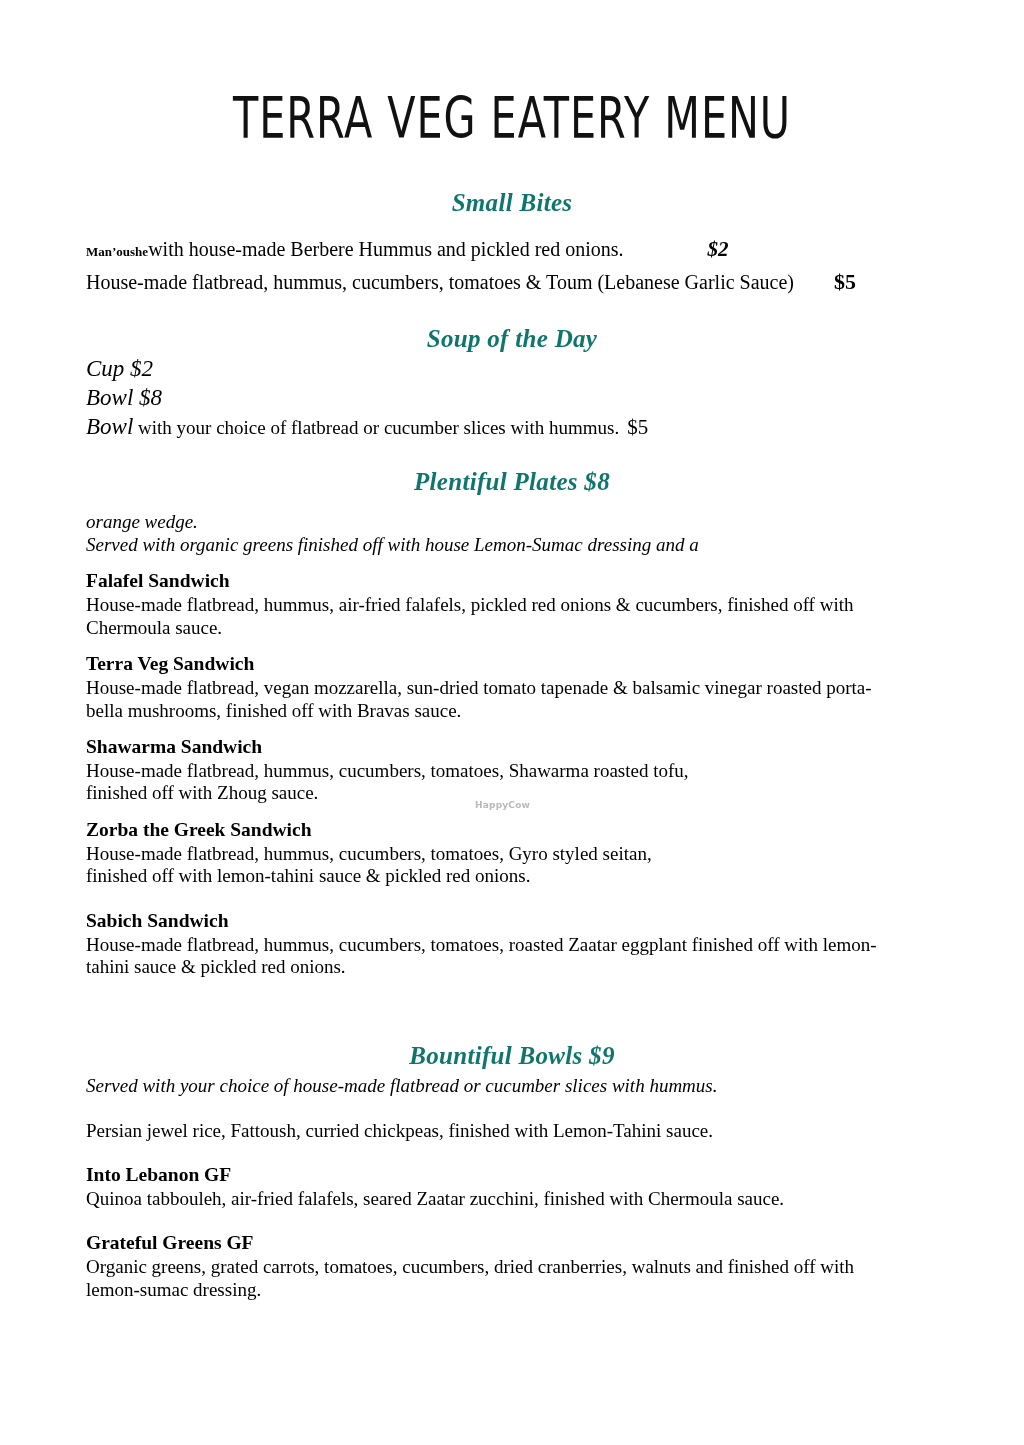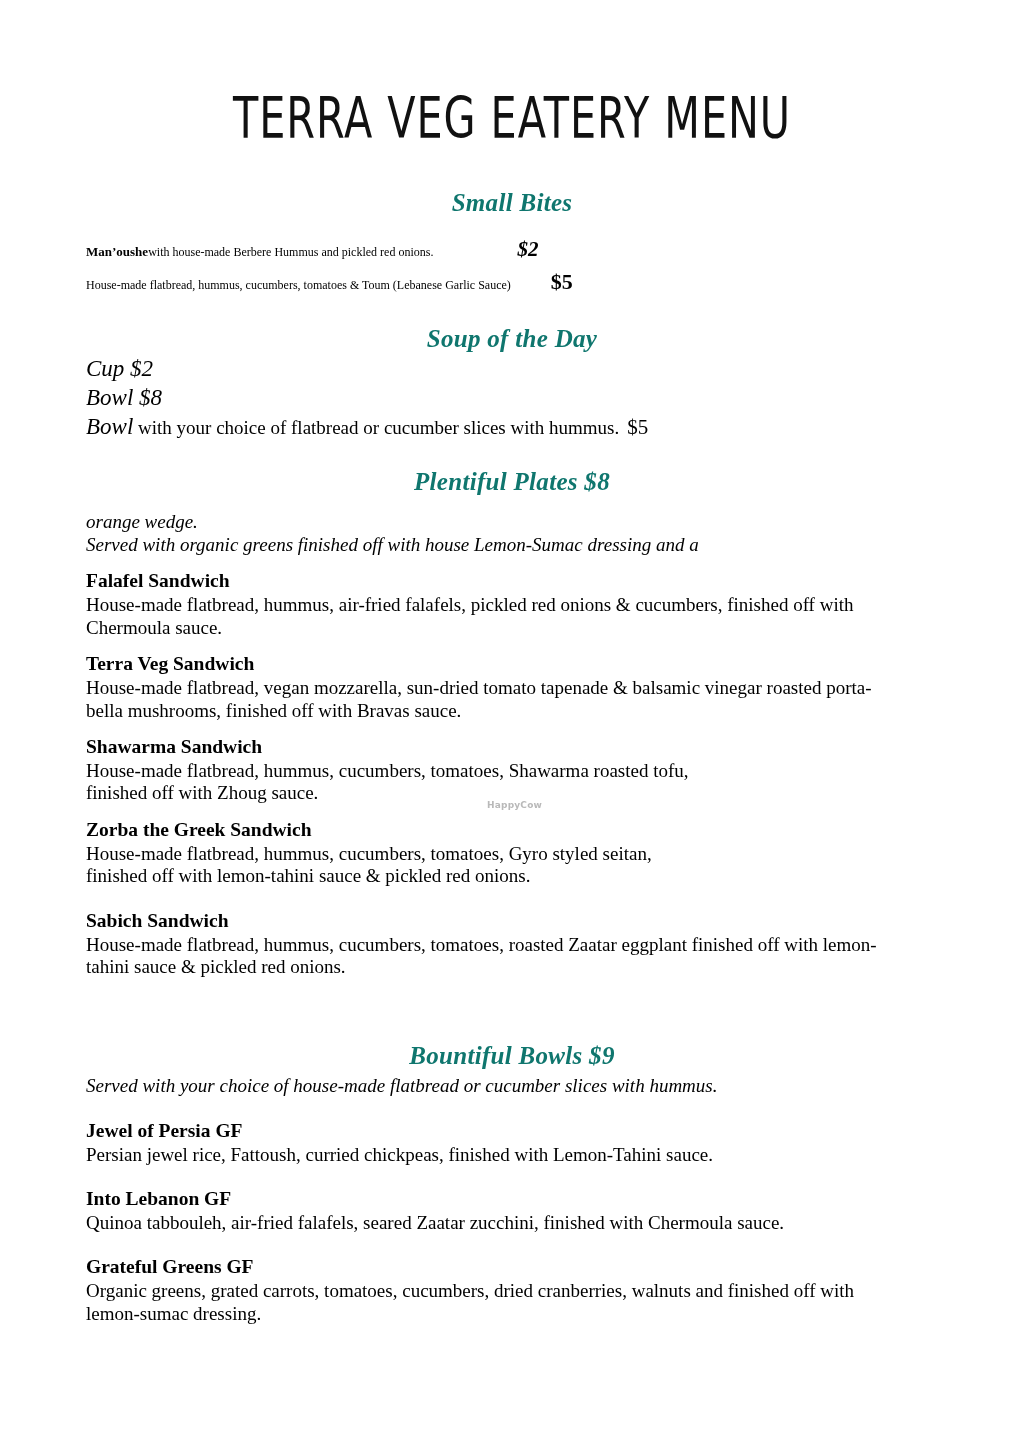--- a/index.html
+++ b/index.html
@@ -54,21 +54,21 @@
 
   .row {
     display: flex;
     align-items: baseline;
   }
   .item-name-bold {
     font-weight: bold;
     font-size: 13px;
   }
   .item-desc {
-    font-size: 12px;
+    font-size: 20px;
   }
   .price-italic-bold {
     font-weight: bold;
     font-style: italic;
     font-size: 21px;
   }
   .price-bold {
     font-weight: bold;
     font-size: 22px;
   }
@@ -125,21 +125,21 @@
   .dish-desc {
     font-size: 19px;
     line-height: 1.18;
     margin-top: 2px;
   }
   .dish-gap-large { margin-top: 22px; }
   .bowl-dish { margin-top: 22px; }
 
   .watermark {
     position: absolute;
-    left: 487px;
+    left: 475px;
     top: 714px;
     font-family: "DejaVu Sans", sans-serif;
     font-size: 9px;
     font-weight: bold;
     color: #b9b9b9;
     letter-spacing: 0.2px;
   }
 </style>
 </head>
 <body>
@@ -218,21 +218,20 @@
         <div>tahini sauce &amp; pickled red onions.</div>
       </div>
     </div>
   </div>
 
   <div class="section sec-bowls">
     <div class="section-head">Bountiful Bowls $9</div>
     <div class="served-note-bowls">Served with your choice of house-made flatbread or cucumber slices with hummus.</div>
 
     <div class="bowl-dish">
-      <div class="dish-title">Jewel of Persia GF</div>
       <div class="dish-desc">Persian jewel rice, Fattoush, curried chickpeas, finished with Lemon-Tahini sauce.</div>
     </div>
 
     <div class="bowl-dish">
       <div class="dish-title">Into Lebanon GF</div>
       <div class="dish-desc">Quinoa tabbouleh, air-fried falafels, seared Zaatar zucchini, finished with Chermoula sauce.</div>
     </div>
 
     <div class="bowl-dish">
       <div class="dish-title">Grateful Greens GF</div>

